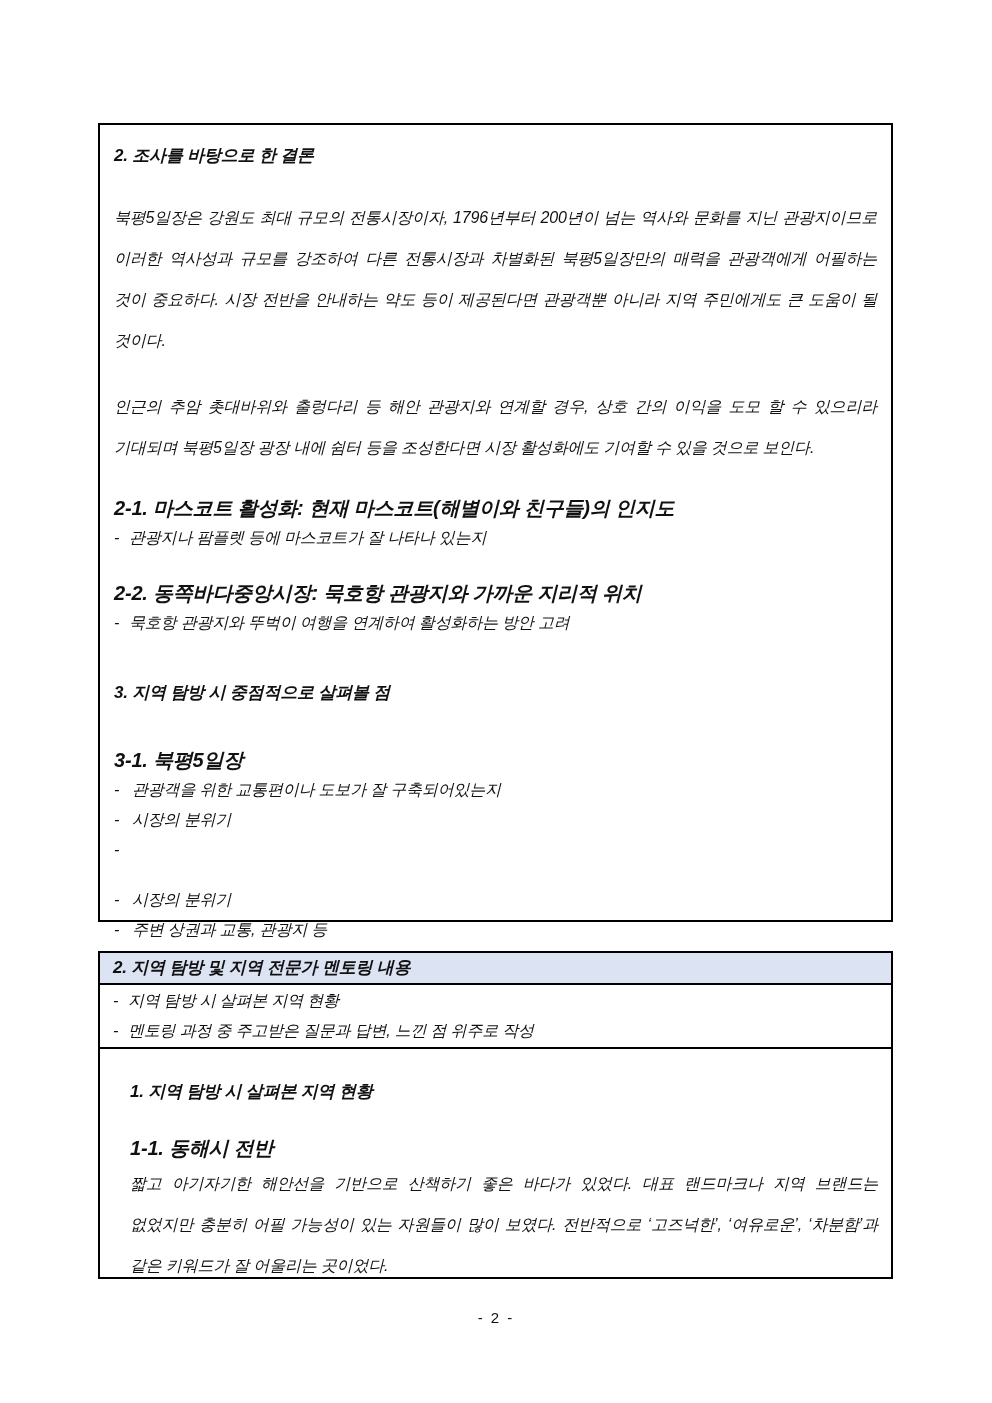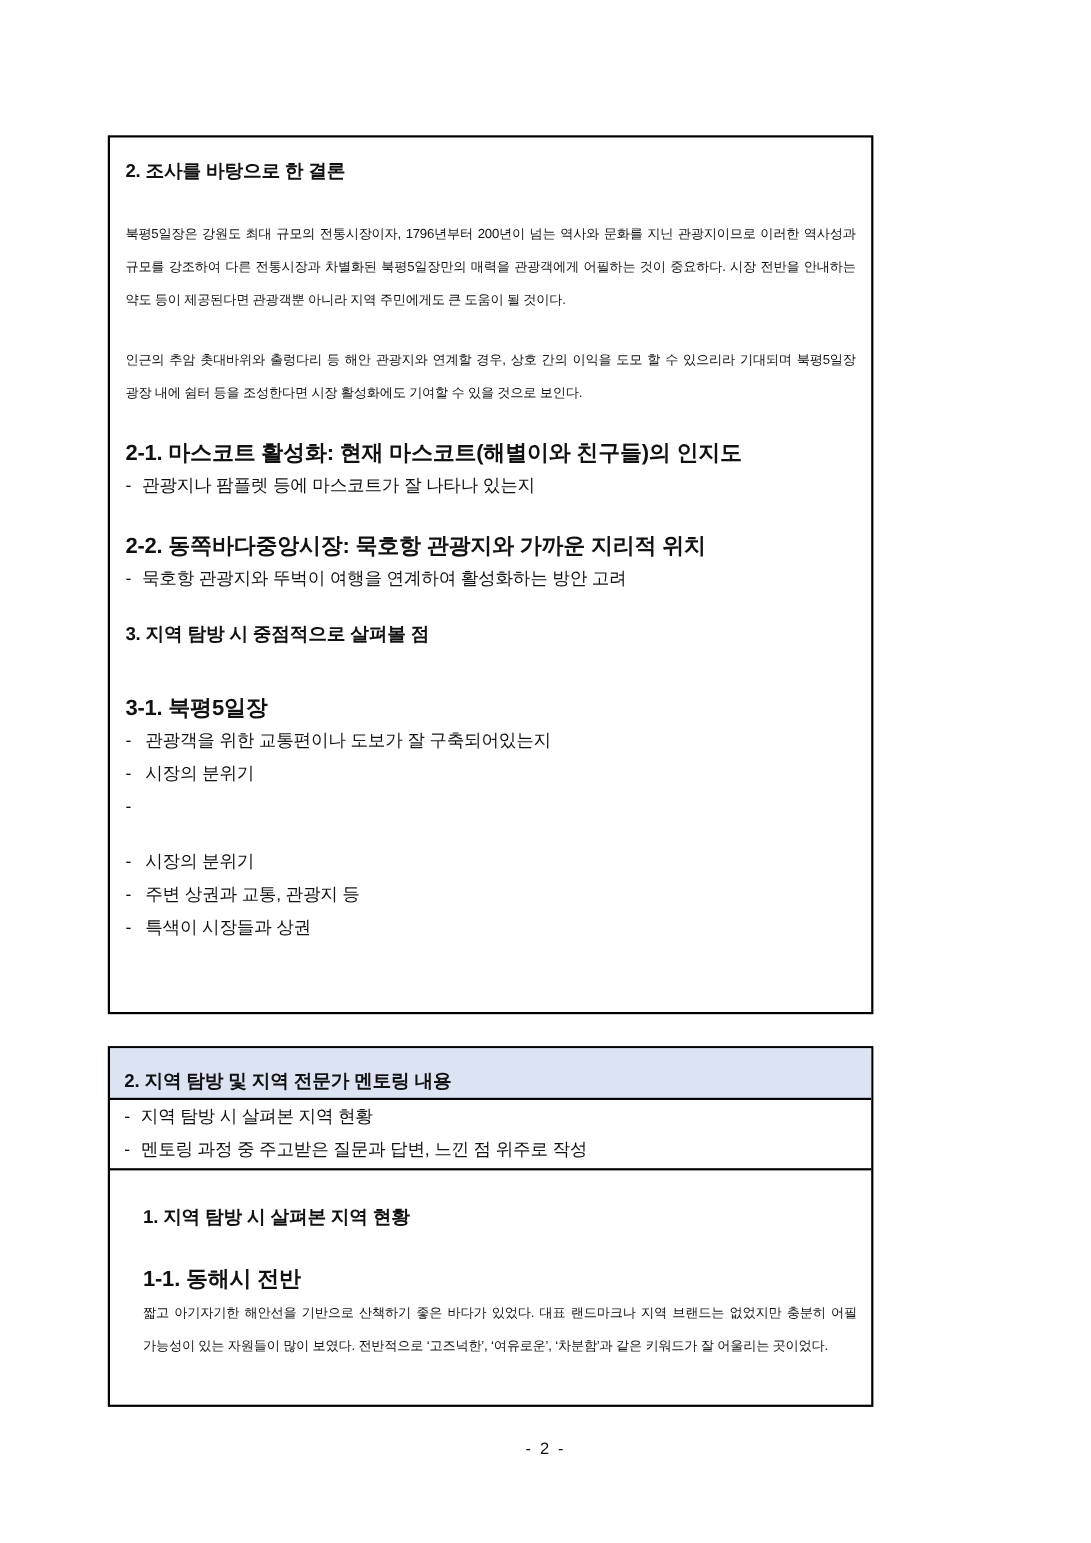--- a/index.html
+++ b/index.html
@@ -16,23 +16,24 @@
   .page {
     position: relative;
     width: 992px;
     height: 1403px;
     background: #ffffff;
     overflow: hidden;
   }
   .box {
     position: absolute;
     left: 98px;
-    width: 696px;
+    width: 795px;
     border: 2px solid var(--border-color);
     background: #ffffff;
+    font-style: italic;
   }
   .box1 {
     top: 123px;
     height: 799px;
     padding: 16px 14px 0 14px;
   }
   .box2 {
     top: 951px;
     height: 328px;
     padding: 0;
@@ -45,41 +46,41 @@
     line-height: 30px;
     letter-spacing: -0.2px;
   }
   .h-sub {
     font-size: 20px;
     font-weight: bold;
     line-height: 30px;
     letter-spacing: -0.2px;
   }
   .para {
-    font-size: 12px;
-    line-height: 30px;
+    font-size: 16px;
+    line-height: 41px;
     text-align: justify;
     word-break: keep-all;
     letter-spacing: -0.2px;
   }
   .bullet-row {
     display: flex;
     font-size: 16px;
     line-height: 30px;
     letter-spacing: -0.2px;
   }
   .bullet-row .dash {
     flex: 0 0 18px;
   }
   .bullet-row .dash-sm {
     flex: 0 0 15px;
   }
   .mt-26 { margin-top: 26px; }
   .mt-22 { margin-top: 25px; }
-  .mt-40 { margin-top: 20px; }
+  .mt-40 { margin-top: 40px; }
   .mt-24 { margin-top: 37px; }
   .mt-20 { margin-top: 20px; }
   .mt-16 { margin-top: 16px; }
   .box2-header {
     height: 47px;
     background: var(--header-fill);
     border-bottom: 2px solid var(--border-color);
     display: flex;
     align-items: flex-end;
     padding: 0 13px;

